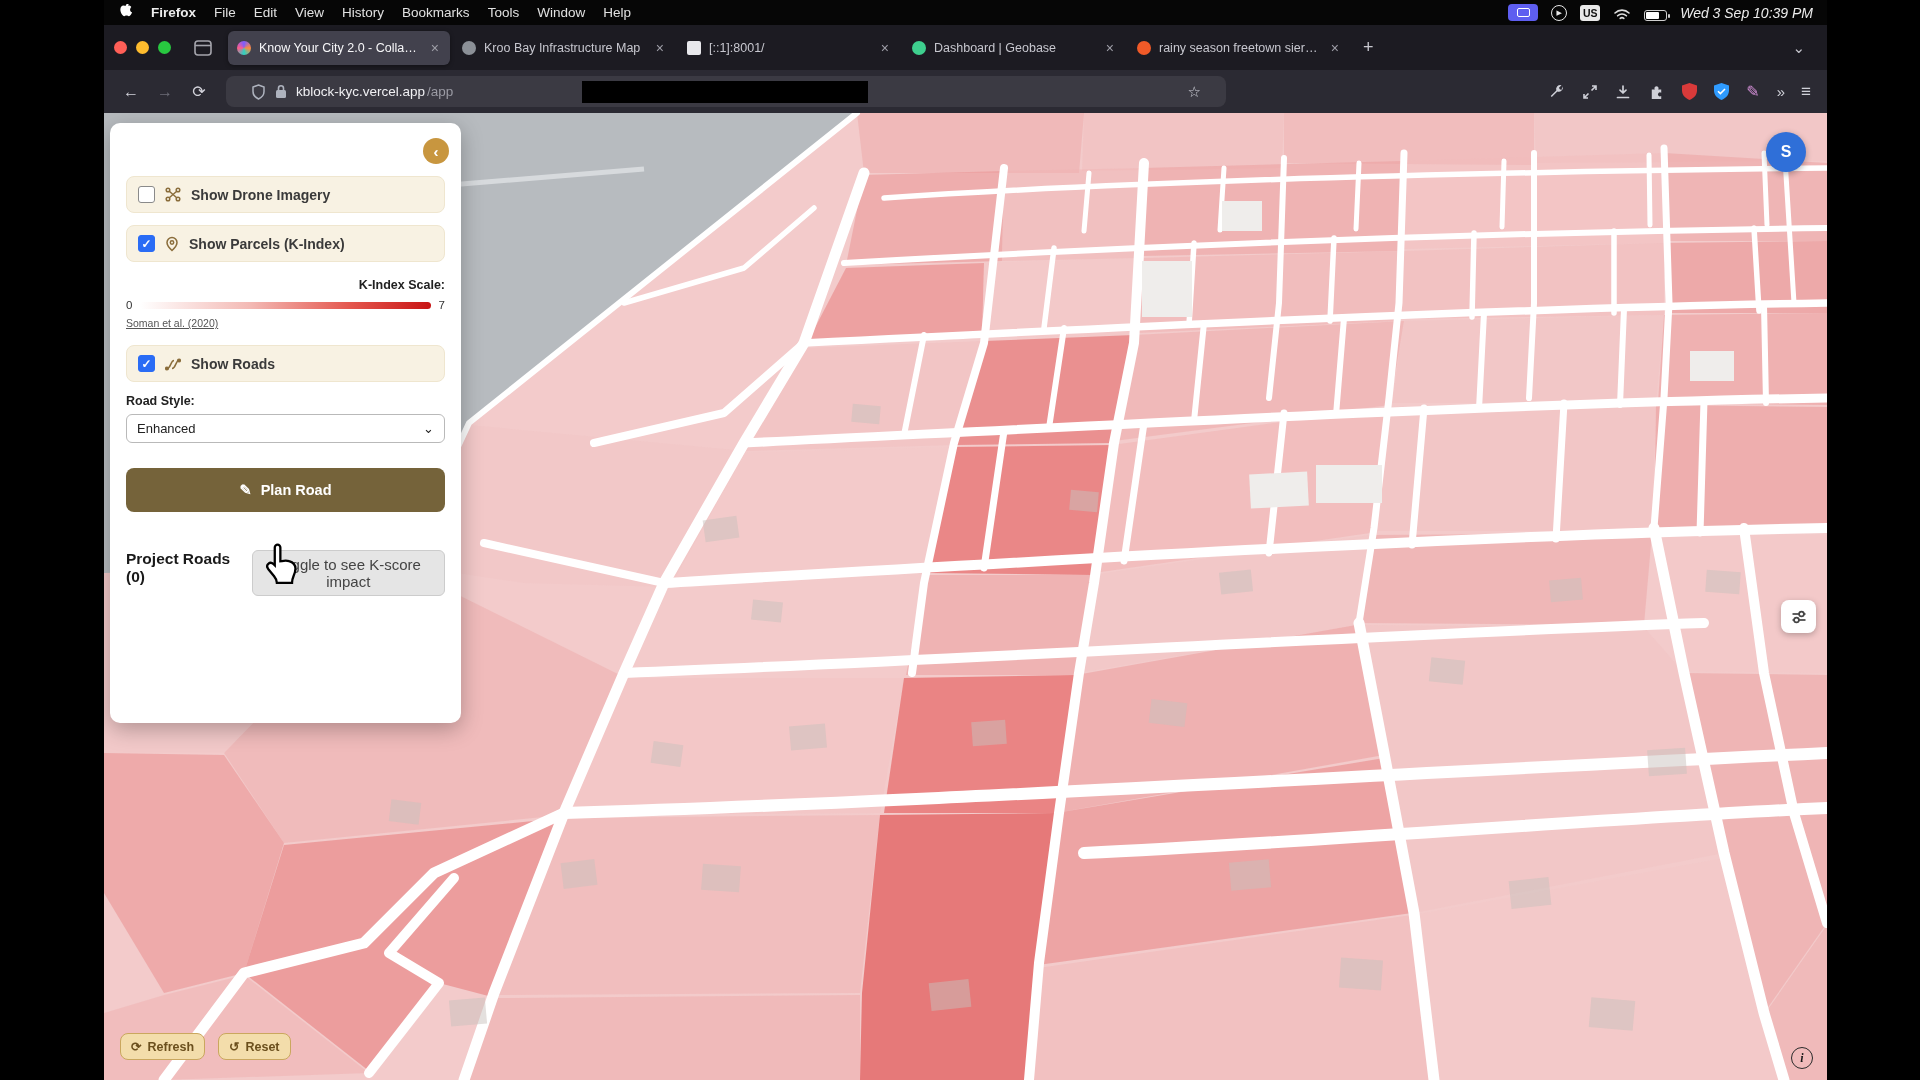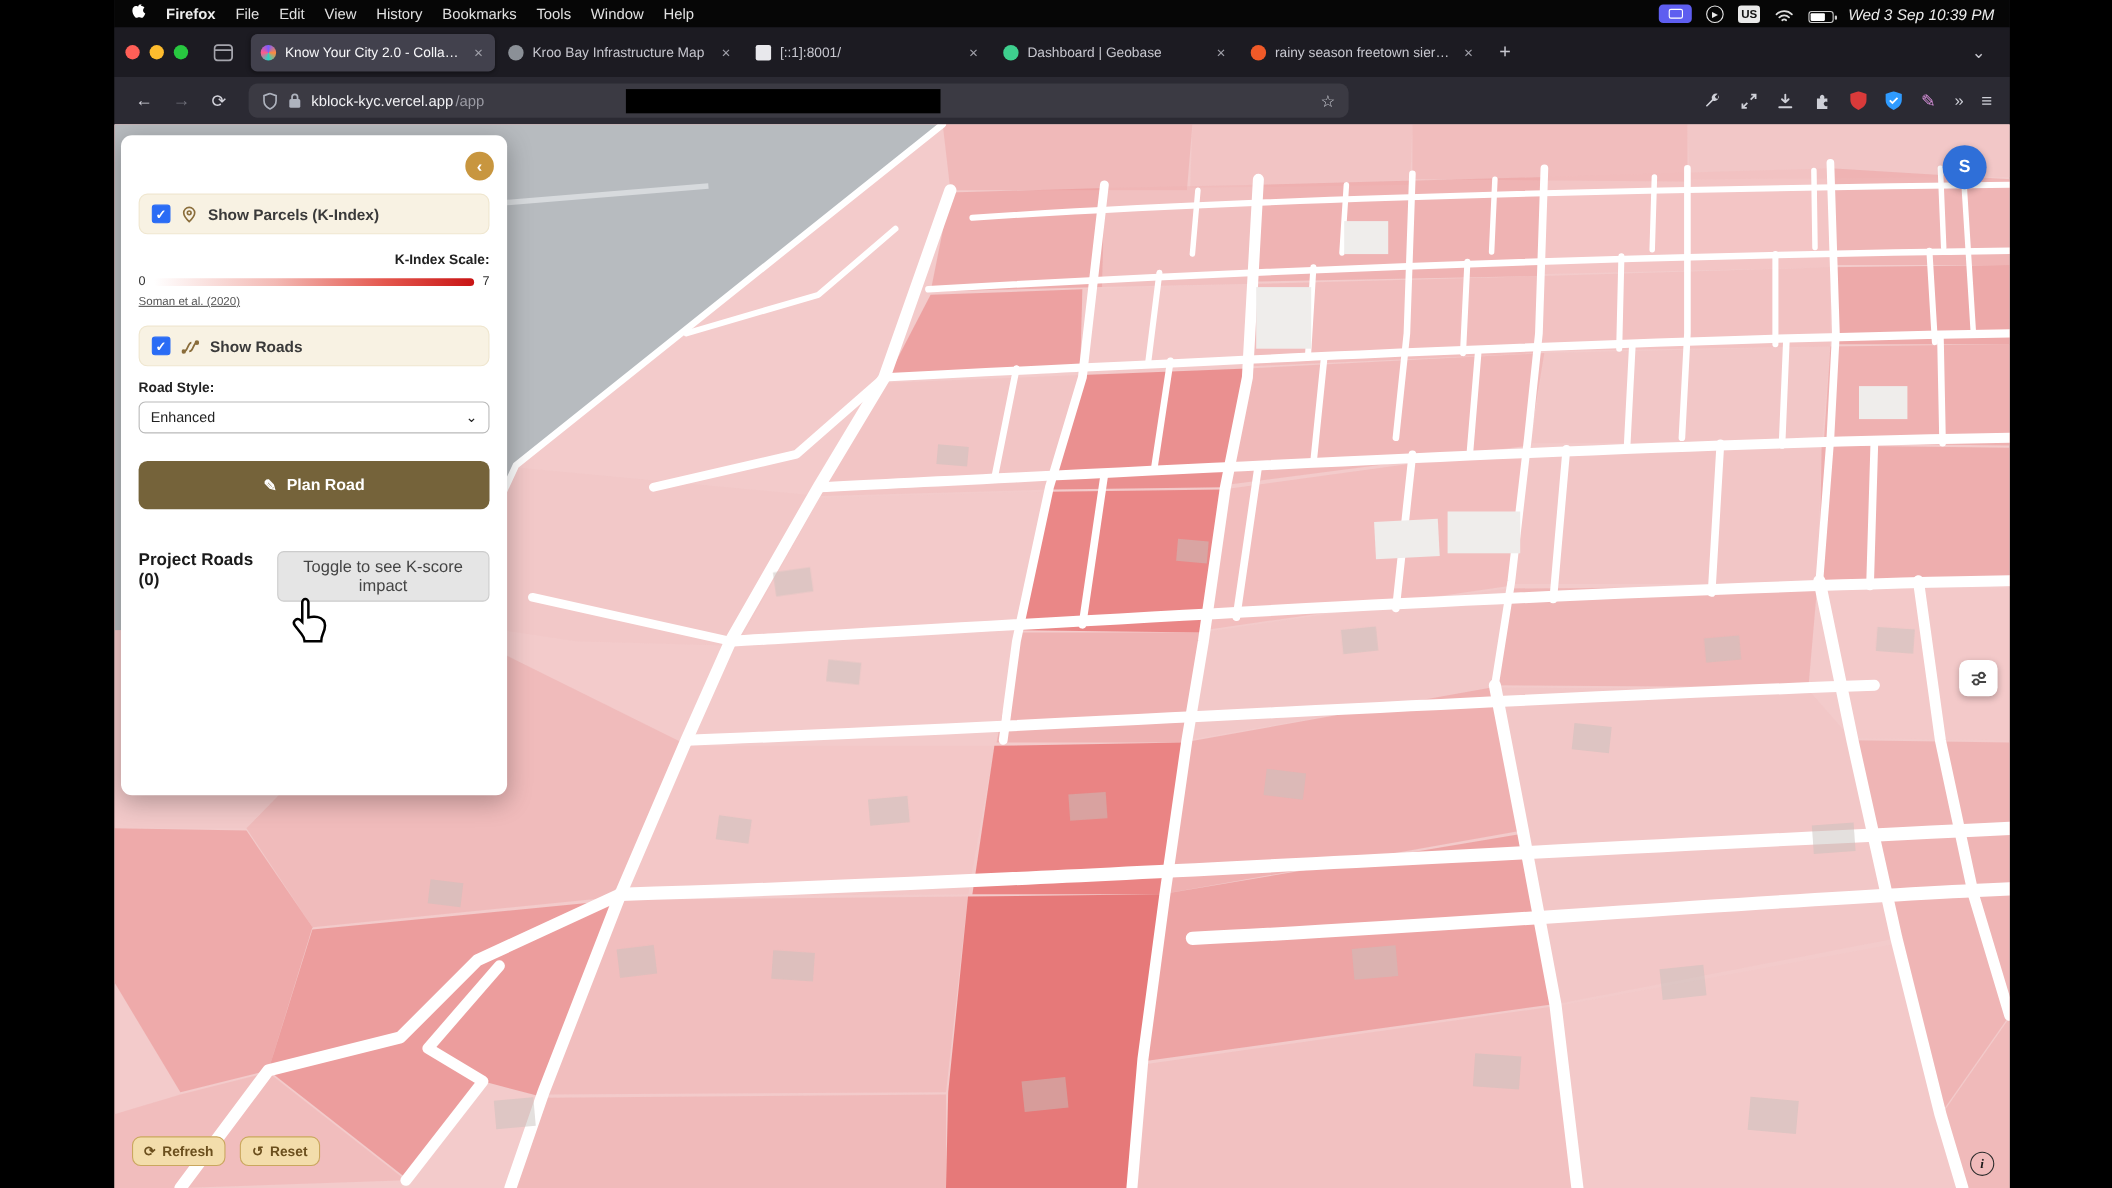--- a/index.html
+++ b/index.html
@@ -42,21 +42,21 @@
   .newtab { font-size:18px; color:#c7c7cf; padding:0 10px; }
   .tabbar .spacer { flex:1; }
   .listtabs { font-size:15px; color:#c7c7cf; padding:0 12px; }
 
   
   .navbar { height:43px; background:#2b2a33; display:flex; align-items:center; padding:0 12px; gap:4px; }
   .navbtn { width:30px; height:30px; display:flex; align-items:center; justify-content:center;
             color:#d2d2da; font-size:16px; border-radius:5px; }
   .navbtn.dim { color:#6d6d78; }
   .urlbar { margin-left:8px; width:1000px; height:31px; background:#3b3a43; border-radius:8px;
-            display:flex; align-items:center; padding:0 12px; gap:9px; }
+            display:flex; align-items:center; padding:0 25px; gap:9px; }
   .urlbar .host { color:#f0f0f3; font-size:13.5px; }
   .urlbar .path { color:#9b9ba4; font-size:13.5px; margin-left:-7px; }
   .redaction { width:286px; height:22px; background:#000; margin-left:120px; }
   .urlbar .star { margin-left:auto; color:#cfd0d8; font-size:15px; }
   .nav-icons { margin-left:auto; display:flex; align-items:center; gap:17px; padding-right:4px; }
   .nav-icons .ni { display:flex; align-items:center; justify-content:center; }
   .ni.pencil { color:#d58fd8; font-size:16px; }
   .ni.chev { color:#cfd0d8; font-size:15px; letter-spacing:-1px; }
   .ni.burger { color:#cfd0d8; font-size:17px; }
 
@@ -368,20 +368,33 @@
         <rect x="1038" y="148" width="50" height="56"></rect>
         <rect x="1118" y="88" width="40" height="30"></rect>
         <rect x="1586" y="238" width="44" height="30"></rect>
       </g>
     </svg>
 
     <div class="panel">
       <button class="collapse-btn">‹</button>
       <div class="panel-body">
         <div class="trow">
+          <span class="cbx"></span>
+          <span class="ricon">
+            <svg width="16" height="15" viewBox="0 0 16 15" stroke="#8a6d3b" stroke-width="1.5" fill="none">
+              <circle cx="3" cy="3" r="1.8"></circle>
+                <circle cx="13" cy="3" r="1.8"></circle>
+                <circle cx="3" cy="12" r="1.8"></circle>
+                <circle cx="13" cy="12" r="1.8"></circle>
+                <path d="M4.3 4.3 11.7 10.7 M11.7 4.3 4.3 10.7"></path>
+            </svg>
+          </span>
+          <span>Show Drone Imagery</span>
+        </div>
+        <div class="trow">
           <span class="cbx checked">✓</span>
           <span class="ricon">
             <svg width="14" height="16" viewBox="0 0 14 16" fill="none" stroke="#8a6d3b" stroke-width="1.5">
               <path d="M7 1.5a5 5 0 0 1 5 5c0 3.4-5 8-5 8s-5-4.6-5-8a5 5 0 0 1 5-5z"></path>
                 <circle cx="7" cy="6.5" r="1.7"></circle>
             </svg>
           </span>
           <span>Show Parcels (K-Index)</span>
         </div>
 

